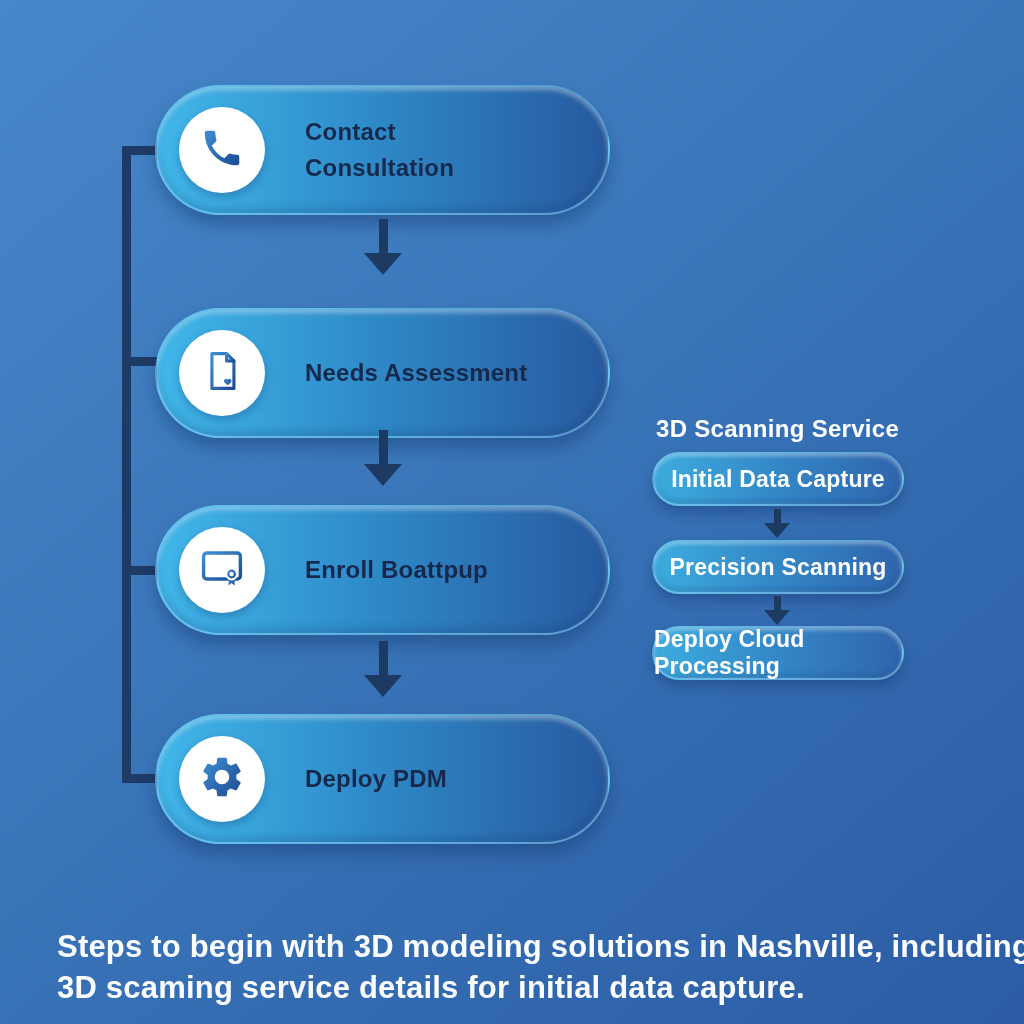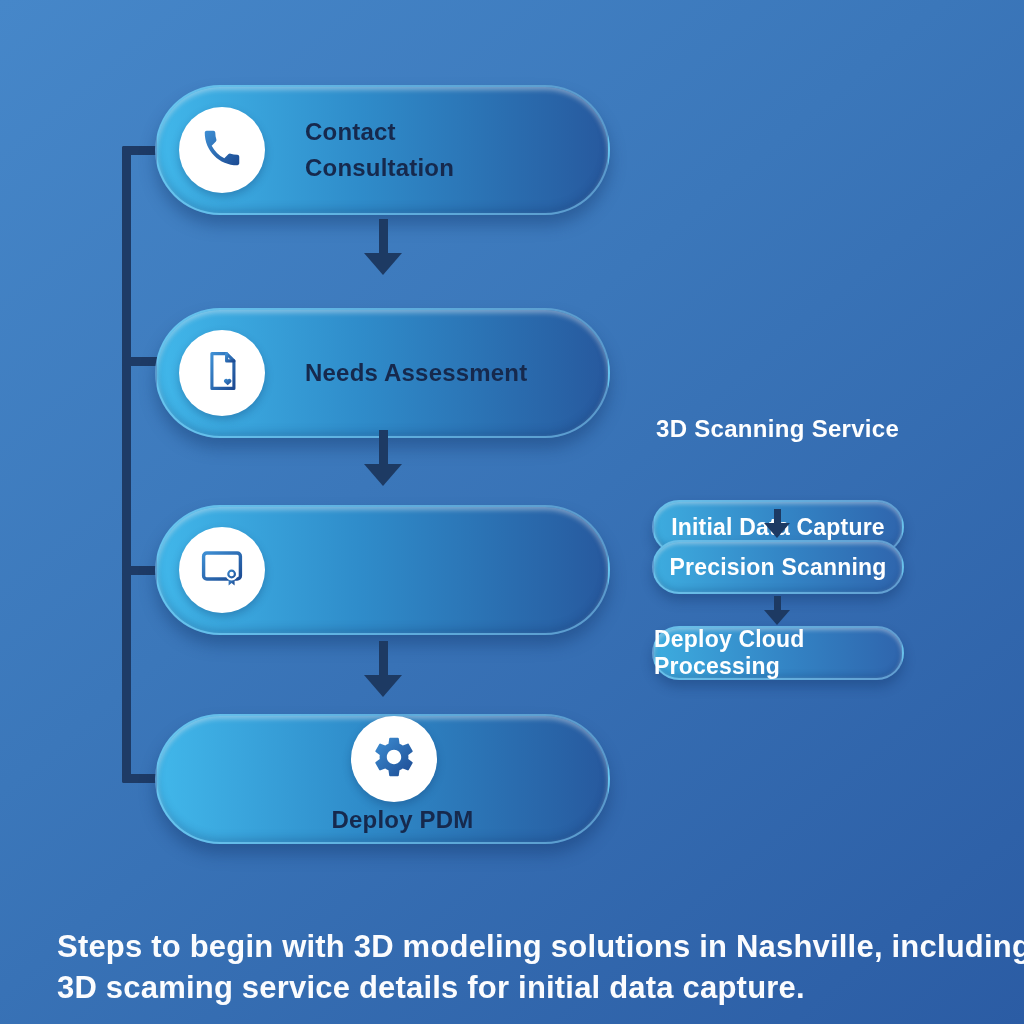--- a/index.html
+++ b/index.html
@@ -14,21 +14,21 @@
   .stub1{top:146px;} .stub2{top:357px;} .stub3{top:566px;} .stub4{top:774px;}
 
   
   .pill-main{
     position:absolute;left:155px;width:455px;height:130px;border-radius:65px;
     background:linear-gradient(to right,#41b7ea 0%,#2f8cca 45%,#27599e 100%);
     border:2px solid rgba(135,208,242,.55);
     box-shadow:inset 0 3px 5px rgba(255,255,255,.38), inset 0 -4px 8px rgba(12,42,92,.22), 0 10px 16px rgba(12,42,92,.35);
     display:flex;align-items:center;box-sizing:border-box;
   }
-  .p1{top:85px;} .p2{top:308px;} .p3{top:505px;} .p4{top:714px;flex-direction:column;}
+  .p1{top:85px;} .p2{top:308px;} .p3{top:505px;} .p4{top:714px;}
   .icon-circle{
     width:86px;height:86px;border-radius:50%;background:#ffffff;margin-left:22px;flex:0 0 auto;
     display:flex;align-items:center;justify-content:center;
     box-shadow:0 4px 9px rgba(12,42,92,.28);
   }
   .pill-label{
     margin-left:40px;font-size:24px;font-weight:700;color:#16294d;
     line-height:36px;max-width:245px;letter-spacing:.2px;
   }
 
@@ -41,21 +41,21 @@
   
   .side-title{position:absolute;left:656px;top:403px;font-size:24px;font-weight:700;color:#ffffff;letter-spacing:.3px;margin-top:12px;}
   .pill-side{
     position:absolute;left:652px;width:252px;height:54px;border-radius:27px;
     background:linear-gradient(to right,#3dacdf 0%,#3383c4 55%,#2f65ad 100%);
     border:2px solid rgba(150,215,246,.5);
     box-shadow:inset 0 2px 4px rgba(255,255,255,.4), inset 0 -3px 6px rgba(12,42,92,.2), 0 7px 12px rgba(12,42,92,.32);
     display:flex;align-items:center;justify-content:center;box-sizing:border-box;
     color:#ffffff;font-size:23px;font-weight:600;letter-spacing:.2px;
   }
-  .s1{top:452px;margin-top:48px;} .s2{top:540px;text-align:right;} .s3{top:626px;}
+  .s1{top:452px;} .s2{top:540px;text-align:right;} .s3{top:626px;}
   .arrow-side{position:absolute;left:763px;width:28px;}
   .sa1{top:509px;} .sa2{top:596px;}
   .arrow-side .shaft{width:7px;height:14px;background:#1d3a63;margin:0 auto;}
   .arrow-side .head{width:0;height:0;margin:0 auto;border-left:13px solid transparent;border-right:13px solid transparent;border-top:15px solid #1d3a63;}
 
   
   .caption{position:absolute;left:57px;top:926px;color:#fbfcfe;font-size:31px;font-weight:600;line-height:41px;letter-spacing:.2px;}
   .caption div{white-space:nowrap;}
 </style>
 </head>
@@ -134,20 +134,21 @@
           <rect x="2.8" y="4.5" width="18.4" height="13" rx="1.6" fill="none" stroke="url(#gct)" stroke-width="1.7"></rect>
           <line x1="5.2" y1="8" x2="19" y2="8" stroke="url(#gct)" stroke-width="2.1" stroke-linecap="round"></line>
           <line x1="5.2" y1="11" x2="13" y2="11" stroke="url(#gct)" stroke-width="1.7" stroke-linecap="round"></line>
           <line x1="5.2" y1="13.5" x2="10.5" y2="13.5" stroke="url(#gct)" stroke-width="1.7" stroke-linecap="round"></line>
           <path fill="url(#gct)" d="M15.3 16.4h3v4.4l-1.5-1.3-1.5 1.3z"></path>
           <circle cx="16.8" cy="15" r="2.7" fill="url(#gct)" stroke="#ffffff" stroke-width="1"></circle>
           <circle cx="16.8" cy="15" r="1.1" fill="#ffffff"></circle>
         </svg>
       </span>
     </div>
+    <div class="pill-label">Enroll Boattpup</div>
   </div>
 
   <div class="arrow-main a3">
       <div class="shaft"></div>
       <div class="head"></div>
     </div>
 
   <div class="pill-main p4">
     <div class="icon-circle">
       <span>

